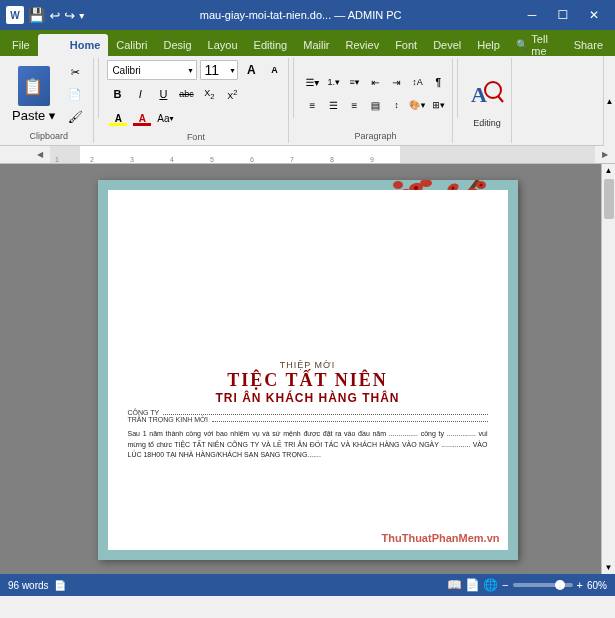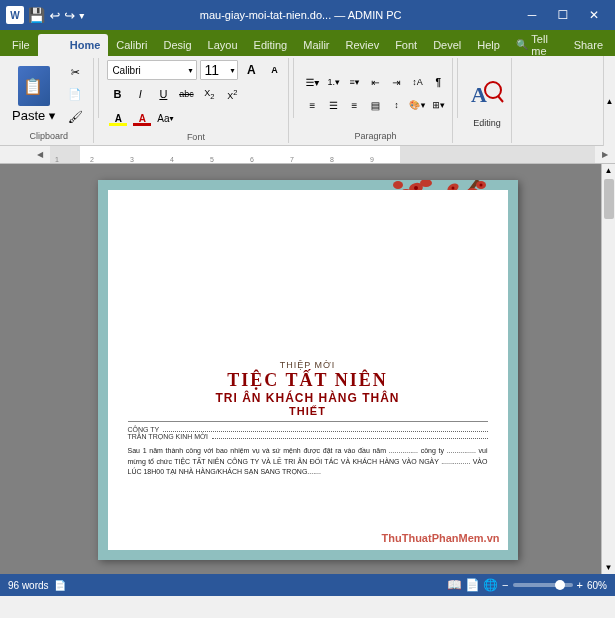--- a/index.html
+++ b/index.html
@@ -604,21 +604,20 @@
       <ellipse cx="35" cy="135" rx="4" ry="3" fill="#c0392b" opacity="0.7" transform="rotate(-30,35,135)"></ellipse>
       <ellipse cx="15" cy="145" rx="3" ry="2" fill="#c0392b" opacity="0.6" transform="rotate(20,15,145)"></ellipse>
       <ellipse cx="55" cy="130" rx="3" ry="2" fill="#c0392b" opacity="0.5" transform="rotate(-10,55,130)"></ellipse>
     </svg>
 
     <div class="doc-page-inner">
       <div class="doc-content">
         <div class="thiep-moi">THIỆP MỜI</div>
         <div class="tiec-tat-nien">TIỆC TẤT NIÊN</div>
         <div class="tri-an">TRI ÂN KHÁCH HÀNG THÂN</div>
-        <div class="thiet">THIẾT</div>
         <div class="congty-row">
           <span>CÔNG TY</span>
           <div class="dotted-line"></div>
         </div>
         <div class="tran-row">
           <span>TRÂN TRỌNG KINH MỜI</span>
           <div class="dotted-line"></div>
         </div>
         <div class="sau-1-nam">Sau 1 năm thành công với bao nhiệm vụ và sứ mệnh được đặt ra vào đầu năm ............... công ty ............... vui mừng tổ chức TIỆC TẤT NIÊN CÔNG TY VÀ LỄ TRI ÂN ĐỐI TÁC VÀ KHÁCH HÀNG VÀO NGÀY ............... VÀO LÚC 18H00 TẠI NHÀ HÀNG/KHÁCH SẠN SANG TRỌNG.......</div>
       </div>

